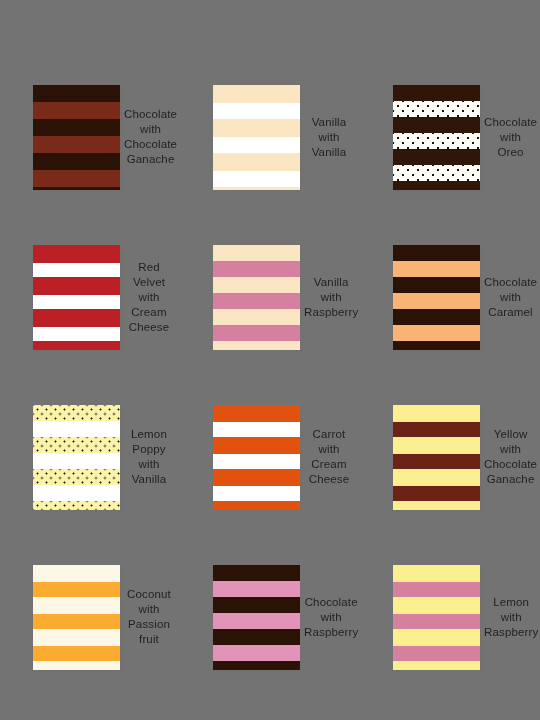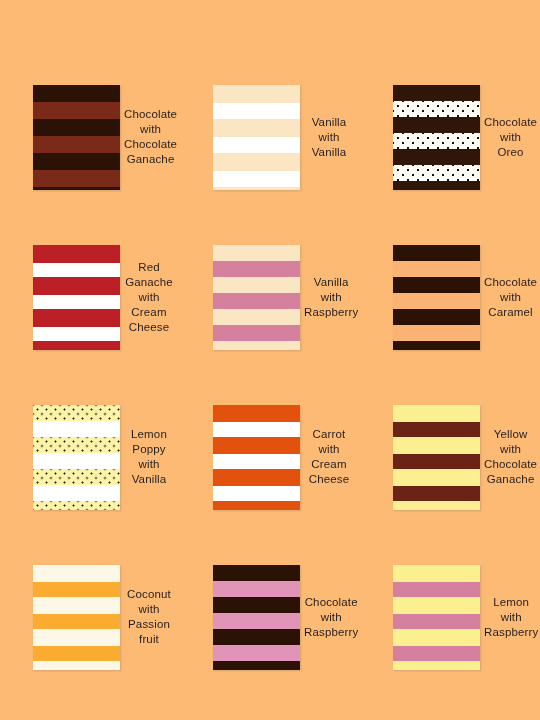--- a/index.html
+++ b/index.html
@@ -12,21 +12,21 @@
     height: 720px;
     background: #ffffff;
     font-family: "Liberation Sans", sans-serif;
     overflow: hidden;
   }
 
   #board {
     position: relative;
     width: 540px;
     height: 720px;
-    background: #fdba74;
+    background: #737373;
   }
 
   .grid {
     position: absolute;
     left: 0;
     top: 57px;
     width: 540px;
     display: grid;
     grid-template-columns: repeat(3, 180px);
     grid-template-rows: repeat(4, 160px);
@@ -139,21 +139,21 @@
       <div class="cell">
         <div class="swatch">
           <div class="layer" style="height: 18px; background-color: rgb(186, 32, 38);"></div>
           <div class="layer" style="height: 14px; background-color: rgb(255, 255, 255);"></div>
           <div class="layer" style="height: 18px; background-color: rgb(186, 32, 38);"></div>
           <div class="layer" style="height: 14px; background-color: rgb(255, 255, 255);"></div>
           <div class="layer" style="height: 18px; background-color: rgb(186, 32, 38);"></div>
           <div class="layer" style="height: 14px; background-color: rgb(255, 255, 255);"></div>
           <div class="layer" style="height: 21px; background-color: rgb(186, 32, 38);"></div>
         </div>
-        <div class="label">Red Ganache
+        <div class="label">Red Velvet
 with
 Cream
 Cheese</div>
       </div>
       <div class="cell">
         <div class="swatch">
           <div class="layer" style="height: 16px; background-color: rgb(251, 230, 196);"></div>
           <div class="layer" style="height: 16px; background-color: rgb(214, 128, 160);"></div>
           <div class="layer" style="height: 16px; background-color: rgb(251, 230, 196);"></div>
           <div class="layer" style="height: 16px; background-color: rgb(214, 128, 160);"></div>

